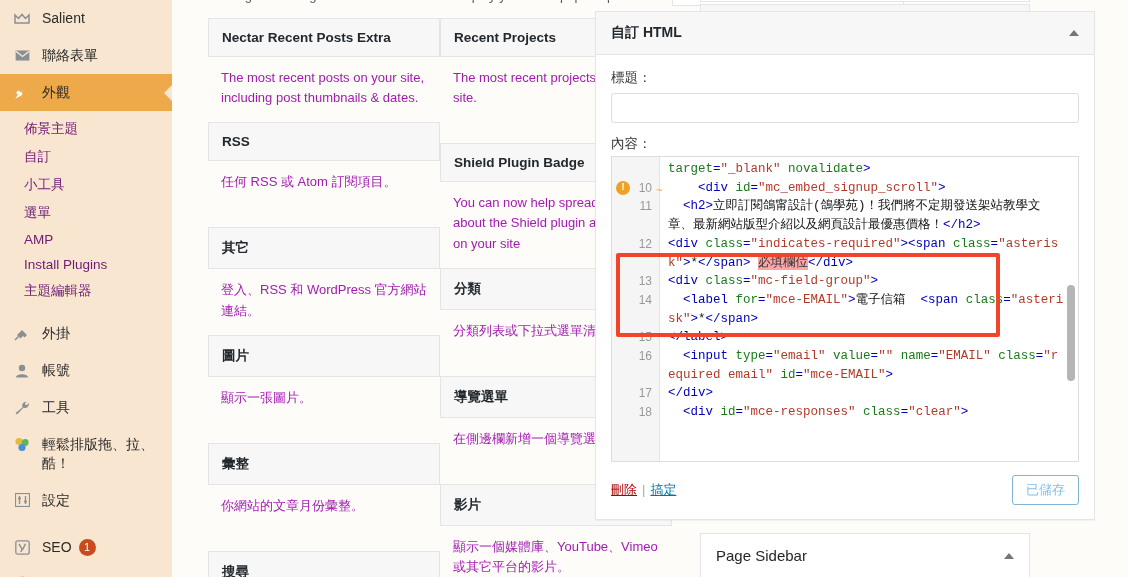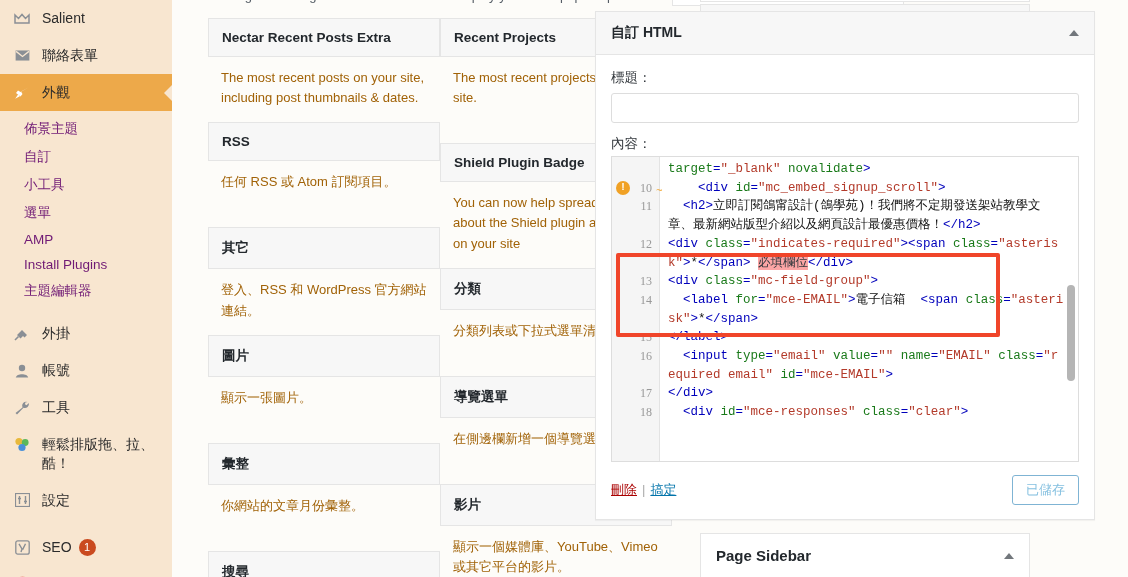--- a/index.html
+++ b/index.html
@@ -67,21 +67,21 @@
   .wcol { position: absolute; top: 0; width: 232px; }
   .wcol.c1 { left: 36px; }
   .wcol.c2 { left: 268px; }
   .wcard { margin-bottom: 0; }
   .wtitle {
     background: #f7f7f7; border: 1px solid #e5e5e5;
     padding: 11px 13px; font-weight: bold; font-size: 13.5px; color: #23282d;
     cursor: pointer;
   }
   .wdesc {
-    padding: 11px 13px 14px 13px; color: #a16207; font-size: 13px; line-height: 1.55;
+    padding: 11px 13px 14px 13px; color: #a21caf; font-size: 13px; line-height: 1.55;
   }
 
   
   .shellbox {
     position: absolute; background: #fff; border: 1px solid #e5e5e5;
   }
 
   
   #htmlpanel {
     position: absolute; left: 595px; top: 11px; width: 500px;
@@ -120,21 +120,21 @@
   .code-area {
     position: absolute; left: 0; top: 0; right: 0; bottom: 0;
     padding: 3px 14px 0 0;
     font-family: "Liberation Mono", "DejaVu Sans Mono", monospace;
     font-size: 12.5px; line-height: 18.7px;
     white-space: pre-wrap; word-break: break-all;
   }
   .cline { position: relative; padding-left: 56px; min-height: 18.7px; }
   .lnum {
     position: absolute; left: 0; top: 0; width: 40px; text-align: right;
-    color: #999; font-size: 12px; font-family: Liberation Serif, serif;
+    color: #999; font-size: 12px; font-family: Liberation Sans, sans-serif;
   }
   .warnico {
     position: absolute; left: 4px; top: 2px;
     width: 14px; height: 14px; border-radius: 50%;
     background: #f0a125; color: #fff; font-size: 10px; font-weight: bold;
     line-height: 14px; text-align: center;
   }
   .squig { position: absolute; left: 44px; top: 3px; color: #f0a125; font-size: 11px; }
   .tg   { color: #0000bb; }   
   .at   { color: #1a7a1a; }   
@@ -167,21 +167,21 @@
 
   
   #pagesidebar {
     position: absolute; left: 700px; top: 533px; width: 330px;
     background: #fff; border: 1px solid #e5e5e5;
   }
   #pagesidebar .ph {
     display: flex; align-items: center; justify-content: space-between;
     padding: 13px 15px; cursor: pointer;
   }
-  #pagesidebar .ptitle { font-weight: bold; font-size: 15px; color: #23282d; }
+  #pagesidebar .ptitle { font-weight: normal; font-size: 15px; color: #23282d; }
 
   .rightbg {
     position: absolute; left: 1032px; top: 0; width: 96px; height: 577px;
     background: #fdfcf9;
   }
 </style>
 </head>
 <body>
 
 <div id="root">

